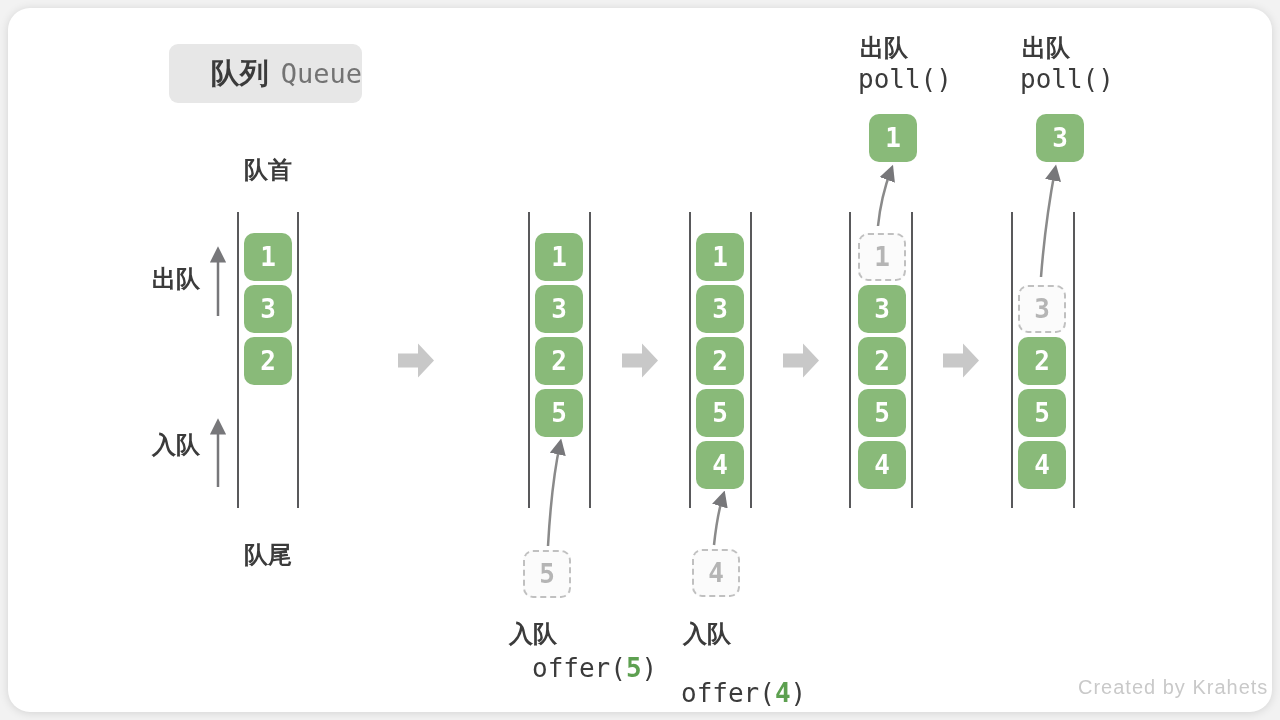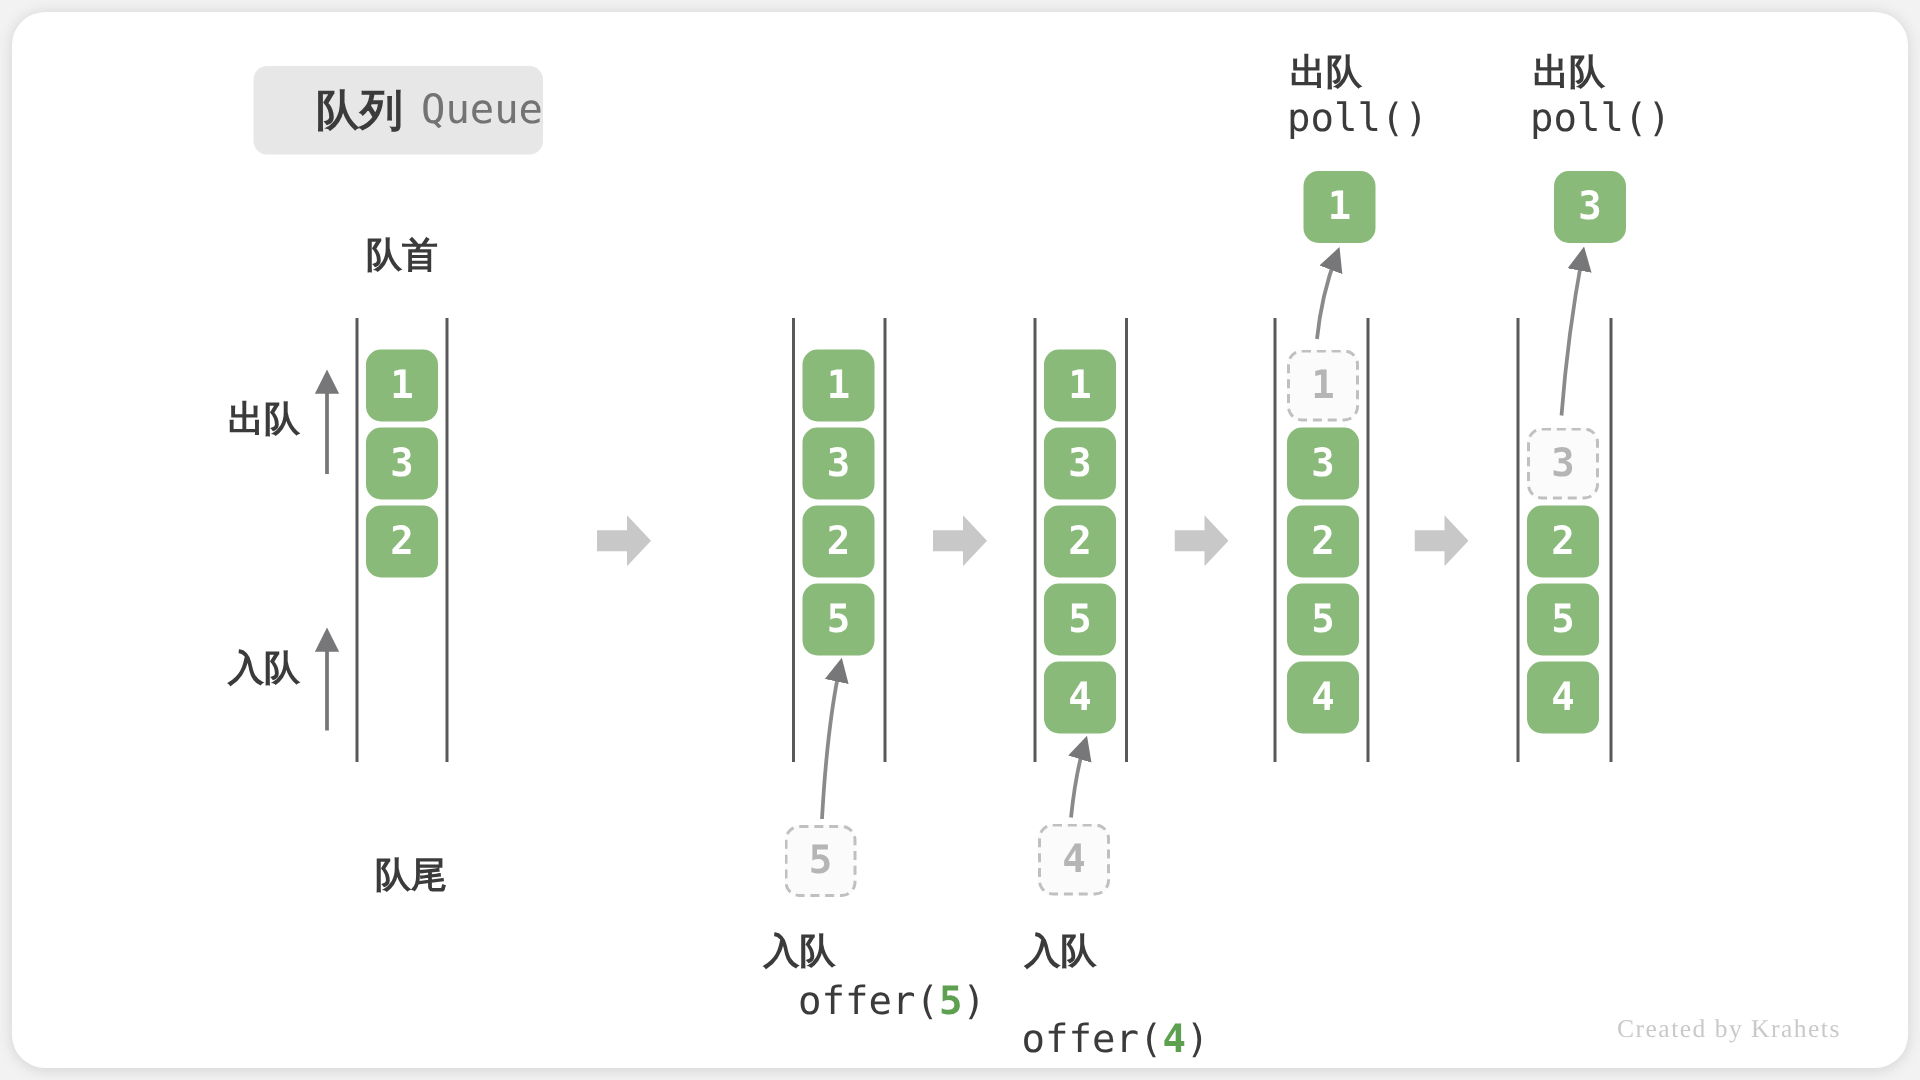--- a/index.html
+++ b/index.html
@@ -19,35 +19,35 @@
   .badge .en{font-size:27px;font-family:"DejaVu Sans Mono",monospace;color:#737373;}
   .zh-label{font-size:24px;font-weight:bold;color:var(--text-dark);white-space:nowrap;}
   .code{font-size:26px;font-family:"DejaVu Sans Mono",monospace;color:var(--text-dark);white-space:nowrap;}
   .code .arg{color:var(--code-green);font-weight:bold;}
   .wall{width:1.5px;background:var(--wall-gray);}
   .cell{width:48px;height:48px;border-radius:10px;background:var(--cell-green);
         color:#fff;font-size:26px;font-weight:bold;display:flex;align-items:center;justify-content:center;
         font-family:"DejaVu Sans Mono","Liberation Sans",sans-serif;}
   .cell.ghost{background:#fbfbfb;border:2px dashed var(--dashed-border);color:var(--dashed-text);}
   .overlay{position:absolute;left:0;top:0;pointer-events:none;}
-  .watermark{font-size:17px;font-family:Liberation Serif, serif;color:var(--watermark-gray);letter-spacing:1px;}
+  .watermark{font-size:20px;font-family:Liberation Sans, sans-serif;color:var(--watermark-gray);letter-spacing:1px;}
 </style>
 </head>
 <body>
 
 <div class="canvas">
   <div class="card abs"></div>
 
   <div class="badge abs" style="left:169px;top:44px;width:193px;height:59px;">
     <span class="zh">队列</span>
     <span class="en">Queue</span>
   </div>
 
   <div class="zh-label abs" style="left:238px;top:154px;width:60px;text-align:center;">队首</div>
-  <div class="zh-label abs" style="left:238px;top:539px;width:60px;text-align:right;margin-top:28px;">队尾</div>
+  <div class="zh-label abs" style="left:238px;top:539px;width:60px;text-align:center;">队尾</div>
 
   <div class="zh-label abs" style="left:152px;top:263px;">出队</div>
   <div class="zh-label abs" style="left:152px;top:429px;">入队</div>
 
   <svg class="overlay" width="1280" height="720">
     <defs>
       <marker id="ah" viewBox="0 0 10 10" refX="6.5" refY="5" markerWidth="6.5" markerHeight="6.5" orient="auto-start-reverse">
         <path d="M0,0 L10,5 L0,10 z" fill="#77777a"></path>
       </marker>
     </defs>

